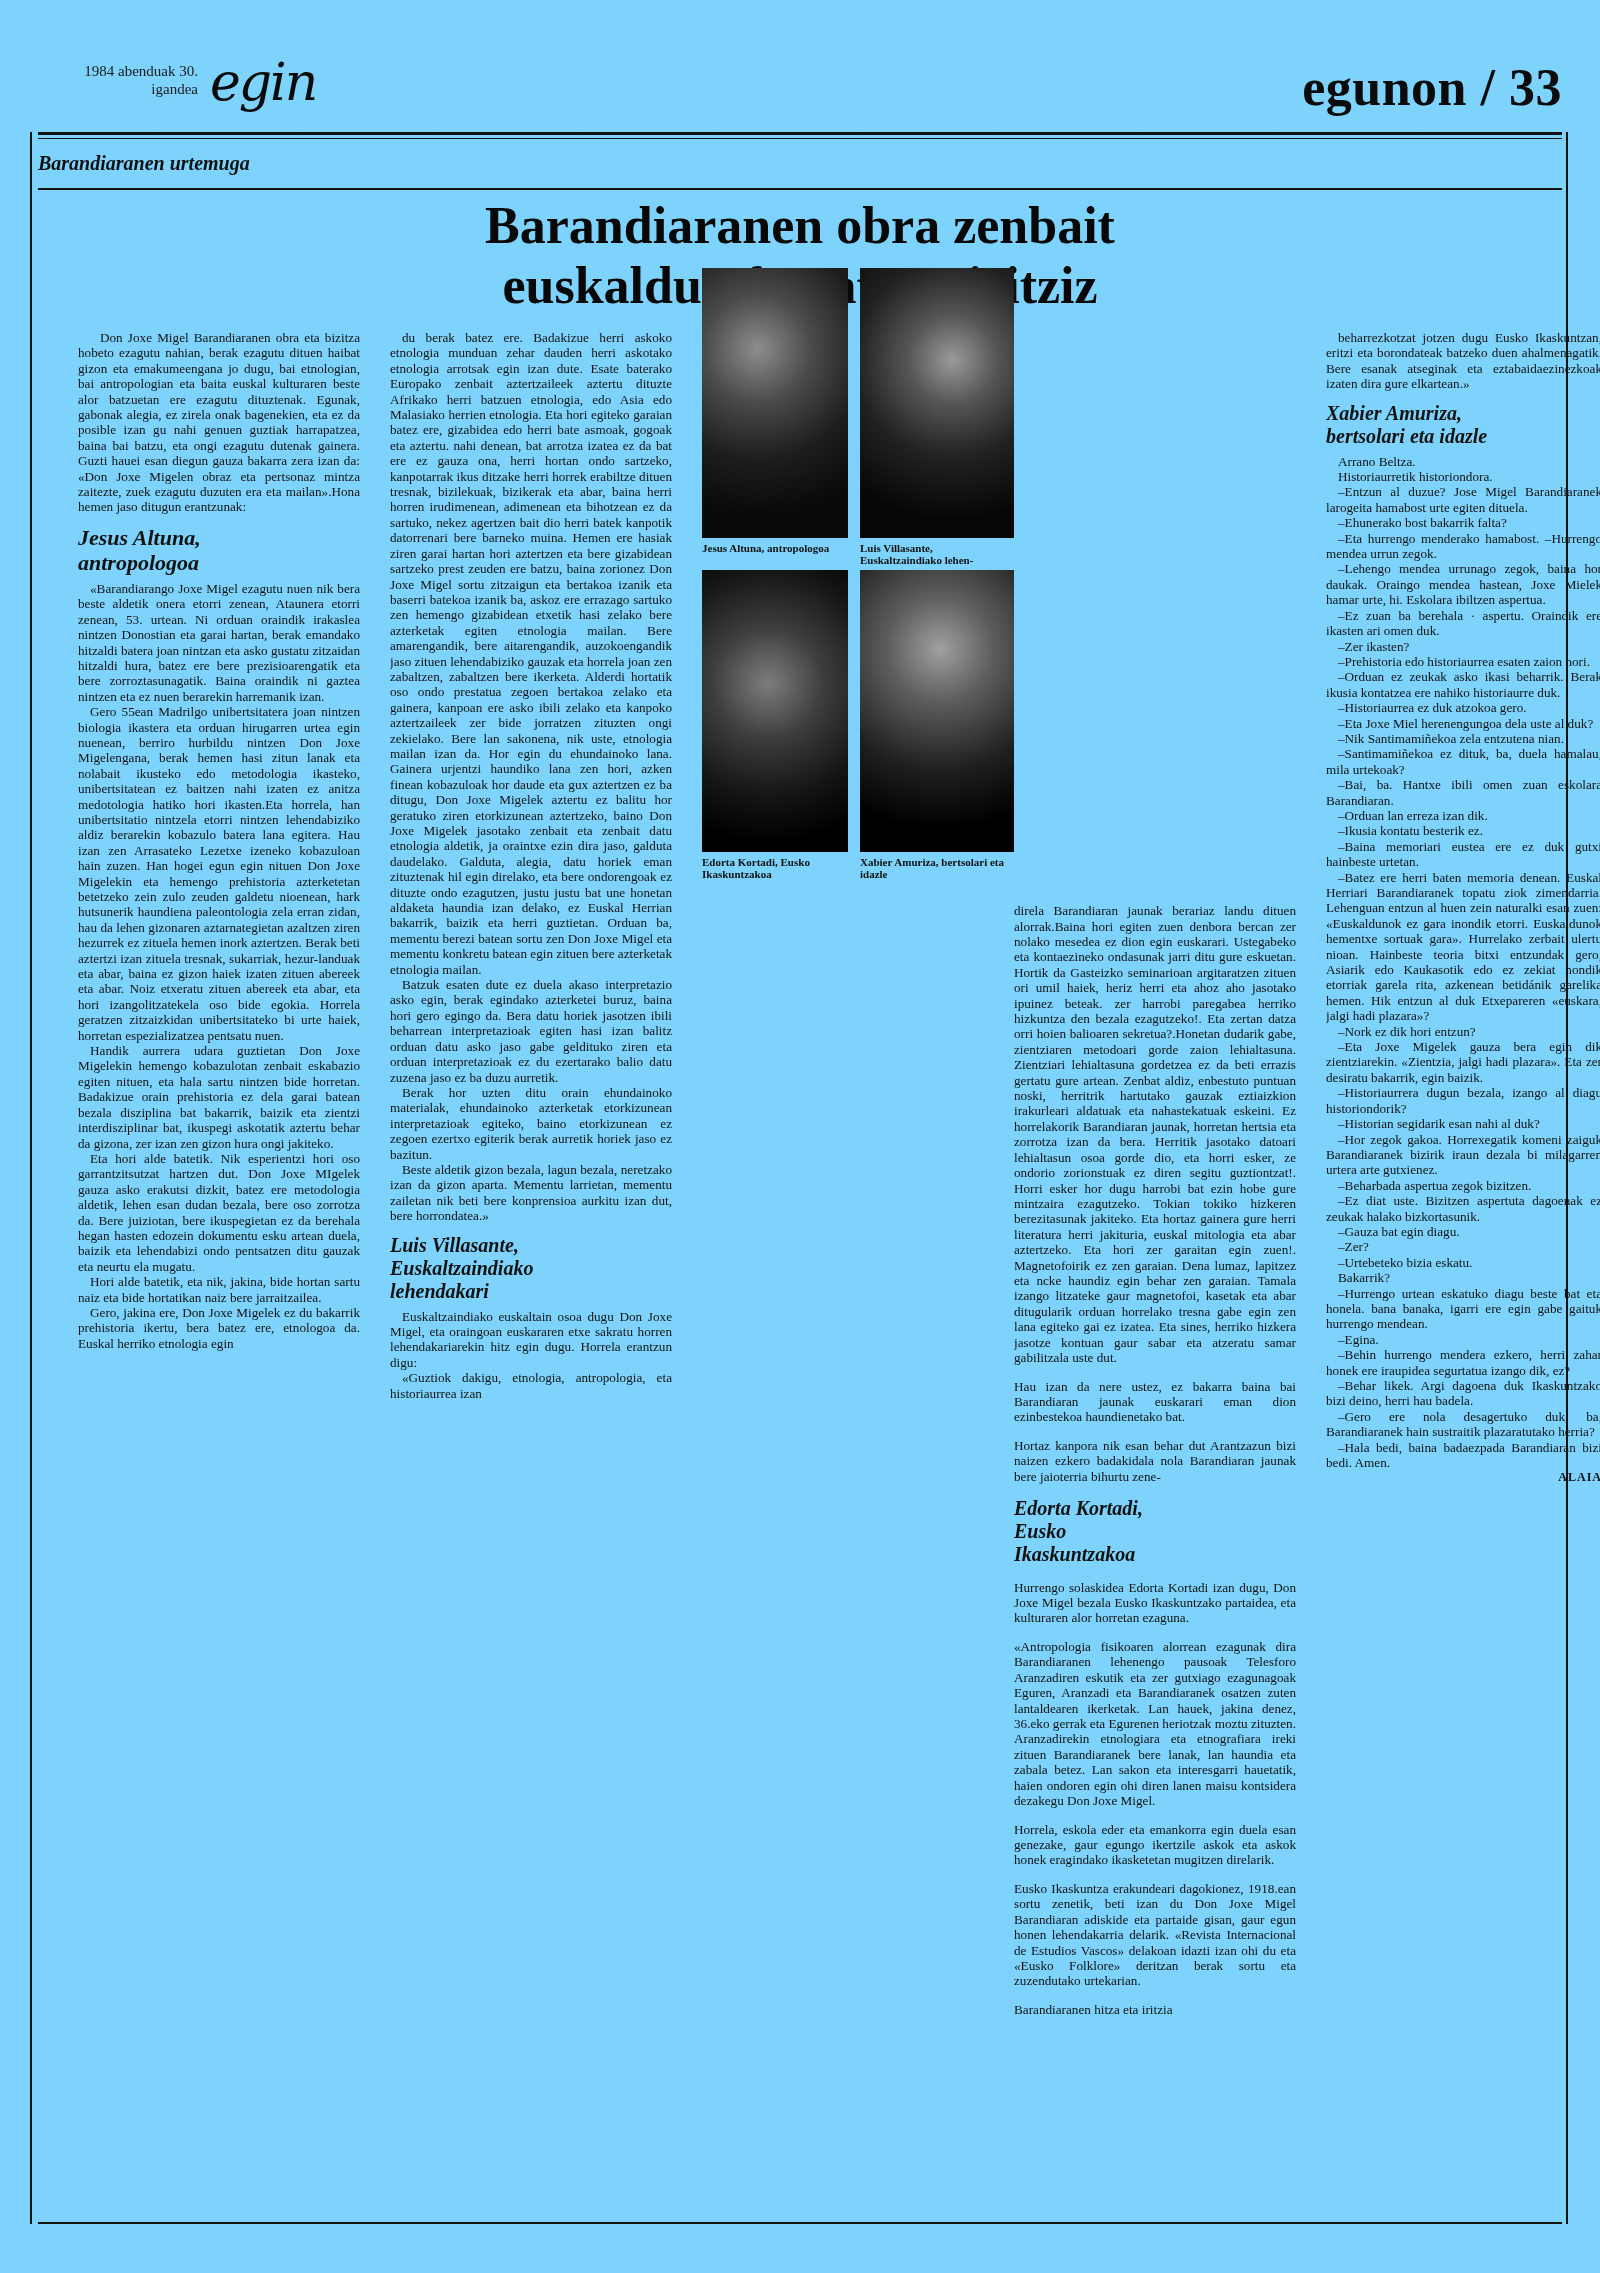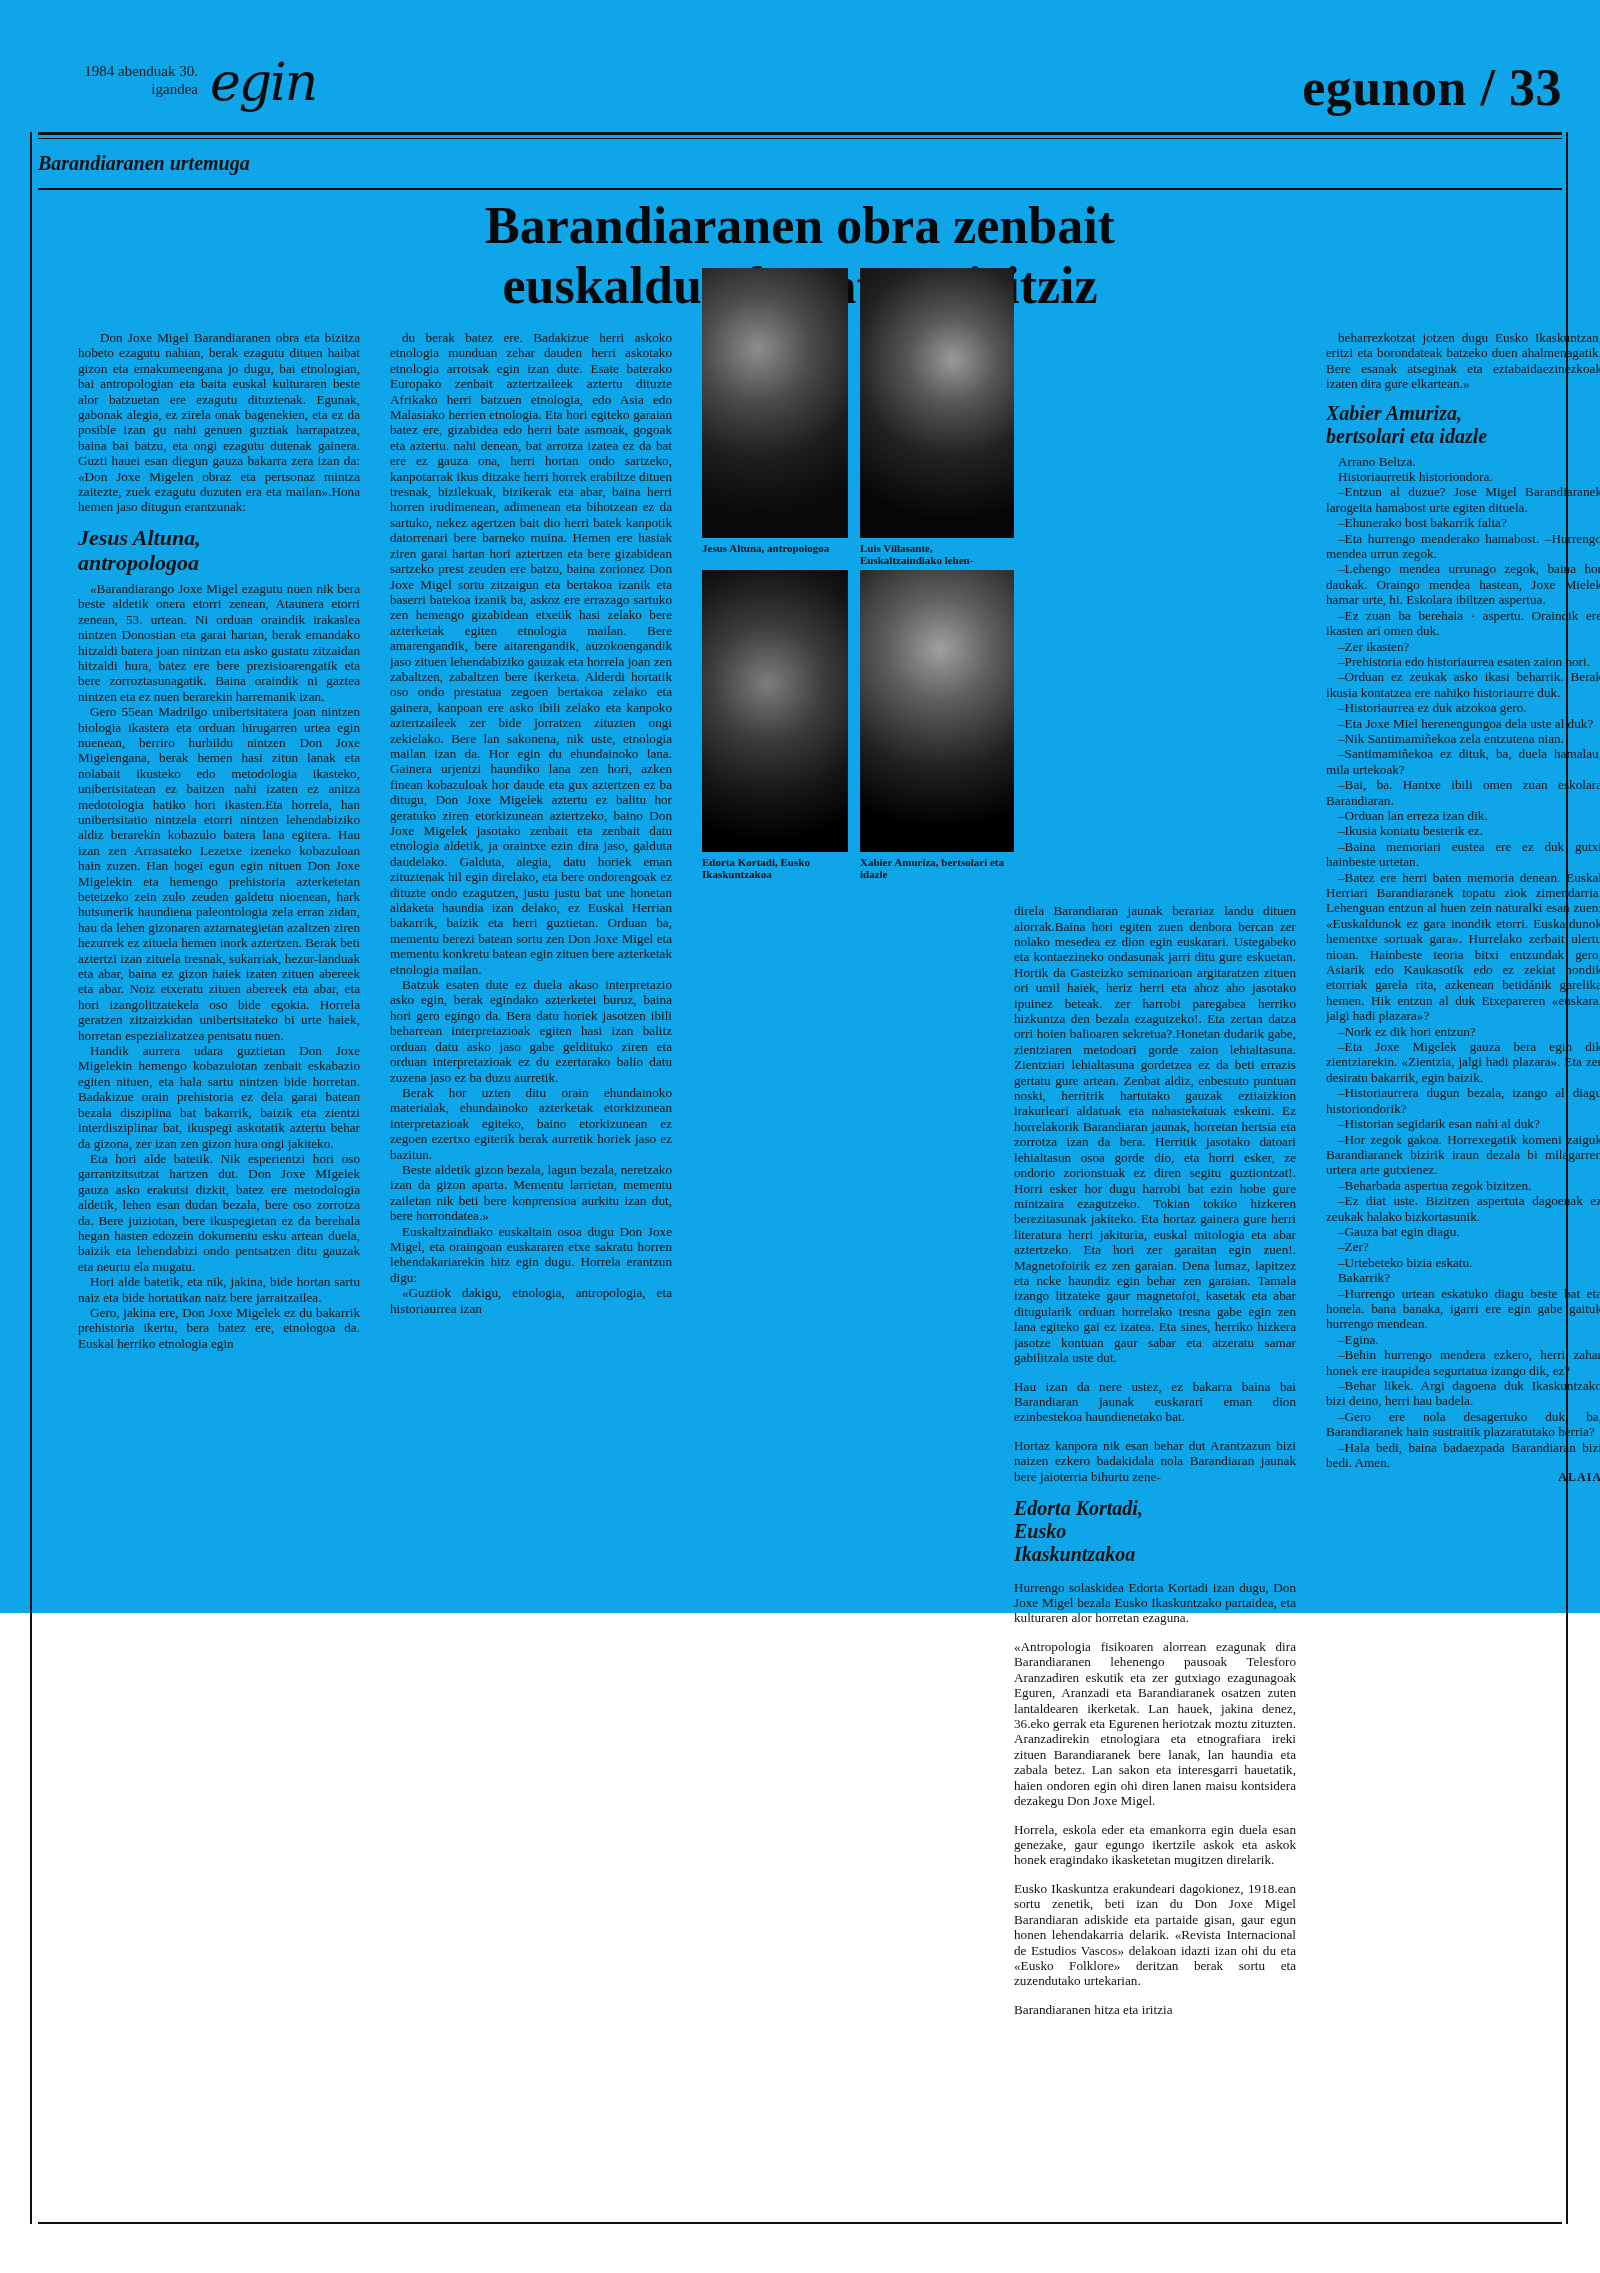--- a/index.html
+++ b/index.html
@@ -12,22 +12,22 @@
     height: 2273px;
     font-family: "Liberation Serif", serif;
     color: #111;
     position: relative;
     overflow: hidden;
   }
   .page {
     position: absolute;
     left: 0; top: 0;
     width: 1600px;
-    height: 1613px;
-    background: #0ea5e9;
+    height: 2273px;
+    background: #7dd3fc;
   }
 
   
   .masthead {
     position: absolute;
     left: 38px;
     top: 58px;
     width: 1524px;
     height: 66px;
   }
@@ -336,20 +336,25 @@
       <p>Eta hori alde batetik. Nik esperientzi hori oso garrantzitsutzat hartzen dut. Don Joxe MIgelek gauza asko erakutsi dizkit, batez ere metodologia aldetik, lehen esan dudan bezala, bere oso zorrotza da. Bere juiziotan, bere ikuspegietan ez da berehala hegan hasten edozein dokumentu esku artean duela, baizik eta lehendabizi ondo pentsatzen ditu gauzak eta neurtu ela mugatu.</p>
       <p>Hori alde batetik, eta nik, jakina, bide hortan sartu naiz eta bide hortatikan naiz bere jarraitzailea.</p>
       <p>Gero, jakina ere, Don Joxe Migelek ez du bakarrik prehistoria ikertu, bera batez ere, etnologoa da. Euskal herriko etnologia egin</p>
     </div>
 
     <div class="col col2">
       <p>du berak batez ere. Badakizue herri askoko etnologia munduan zehar dauden herri askotako etnologia arrotsak egin izan dute. Esate baterako Europako zenbait aztertzaileek aztertu dituzte Afrikako herri batzuen etnologia, edo Asia edo Malasiako herrien etnologia. Eta hori egiteko garaian batez ere, gizabidea edo herri bate asmoak, gogoak eta aztertu. nahi denean, bat arrotza izatea ez da bat ere ez gauza ona, herri hortan ondo sartzeko, kanpotarrak ikus ditzake herri horrek erabiltze dituen tresnak, bizilekuak, bizikerak eta abar, baina herri horren irudimenean, adimenean eta bihotzean ez da sartuko, nekez agertzen bait dio herri batek kanpotik datorrenari bere barneko muina. Hemen ere hasiak ziren garai hartan hori aztertzen eta bere gizabidean sartzeko prest zeuden ere batzu, baina zorionez Don Joxe Migel sortu zitzaigun eta bertakoa izanik eta baserri batekoa izanik ba, askoz ere errazago sartuko zen hemengo gizabidean etxetik hasi zelako bere azterketak egiten etnologia mailan. Bere amarengandik, bere aitarengandik, auzokoengandik jaso zituen lehendabiziko gauzak eta horrela joan zen zabaltzen, zabaltzen bere ikerketa. Alderdi hortatik oso ondo prestatua zegoen bertakoa zelako eta gainera, kanpoan ere asko ibili zelako eta kanpoko aztertzaileek zer bide jorratzen zituzten ongi zekielako. Bere lan sakonena, nik uste, etnologia mailan izan da. Hor egin du ehundainoko lana. Gainera urjentzi haundiko lana zen hori, azken finean kobazuloak hor daude eta gux aztertzen ez ba ditugu, Don Joxe Migelek aztertu ez balitu hor geratuko ziren etorkizunean aztertzeko, baino Don Joxe Migelek jasotako zenbait eta zenbait datu etnologia aldetik, ja oraintxe ezin dira jaso, galduta daudelako. Galduta, alegia, datu horiek eman zituztenak hil egin direlako, eta bere ondorengoak ez dituzte ondo ezagutzen, justu justu bat une honetan aldaketa haundia izan delako, ez Euskal Herrian bakarrik, baizik eta herri guztietan. Orduan ba, mementu berezi batean sortu zen Don Joxe Migel eta mementu konkretu batean egin zituen bere azterketak etnologia mailan.</p>
       <p>Batzuk esaten dute ez duela akaso interpretazio asko egin, berak egindako azterketei buruz, baina hori gero egingo da. Bera datu horiek jasotzen ibili beharrean interpretazioak egiten hasi izan balitz orduan datu asko jaso gabe geldituko ziren eta orduan interpretazioak ez du ezertarako balio datu zuzena jaso ez ba duzu aurretik.</p>
       <p>Berak hor uzten ditu orain ehundainoko materialak, ehundainoko azterketak etorkizunean interpretazioak egiteko, baino etorkizunean ez zegoen ezertxo egiterik berak aurretik horiek jaso ez bazitun.</p>
       <p>Beste aldetik gizon bezala, lagun bezala, neretzako izan da gizon aparta. Mementu larrietan, mementu zailetan nik beti bere konprensioa aurkitu izan dut, bere horrondatea.»</p>
+      <div class="subhead small">
+        <span>Luis Villasante,</span><br>
+        <span>Euskaltzaindiako</span><br>
+        <span>lehendakari</span>
+      </div>
       <p>Euskaltzaindiako euskaltain osoa dugu Don Joxe Migel, eta oraingoan euskararen etxe sakratu horren lehendakariarekin hitz egin dugu. Horrela erantzun digu:</p>
       <p>«Guztiok dakigu, etnologia, antropologia, eta historiaurrea izan</p>
     </div>
 
     <div class="photo photo-top-left">
       <div class="photo-inner"></div>
     </div>
     <div class="photo photo-top-right">
       <div class="photo-inner b"></div>
     </div>

